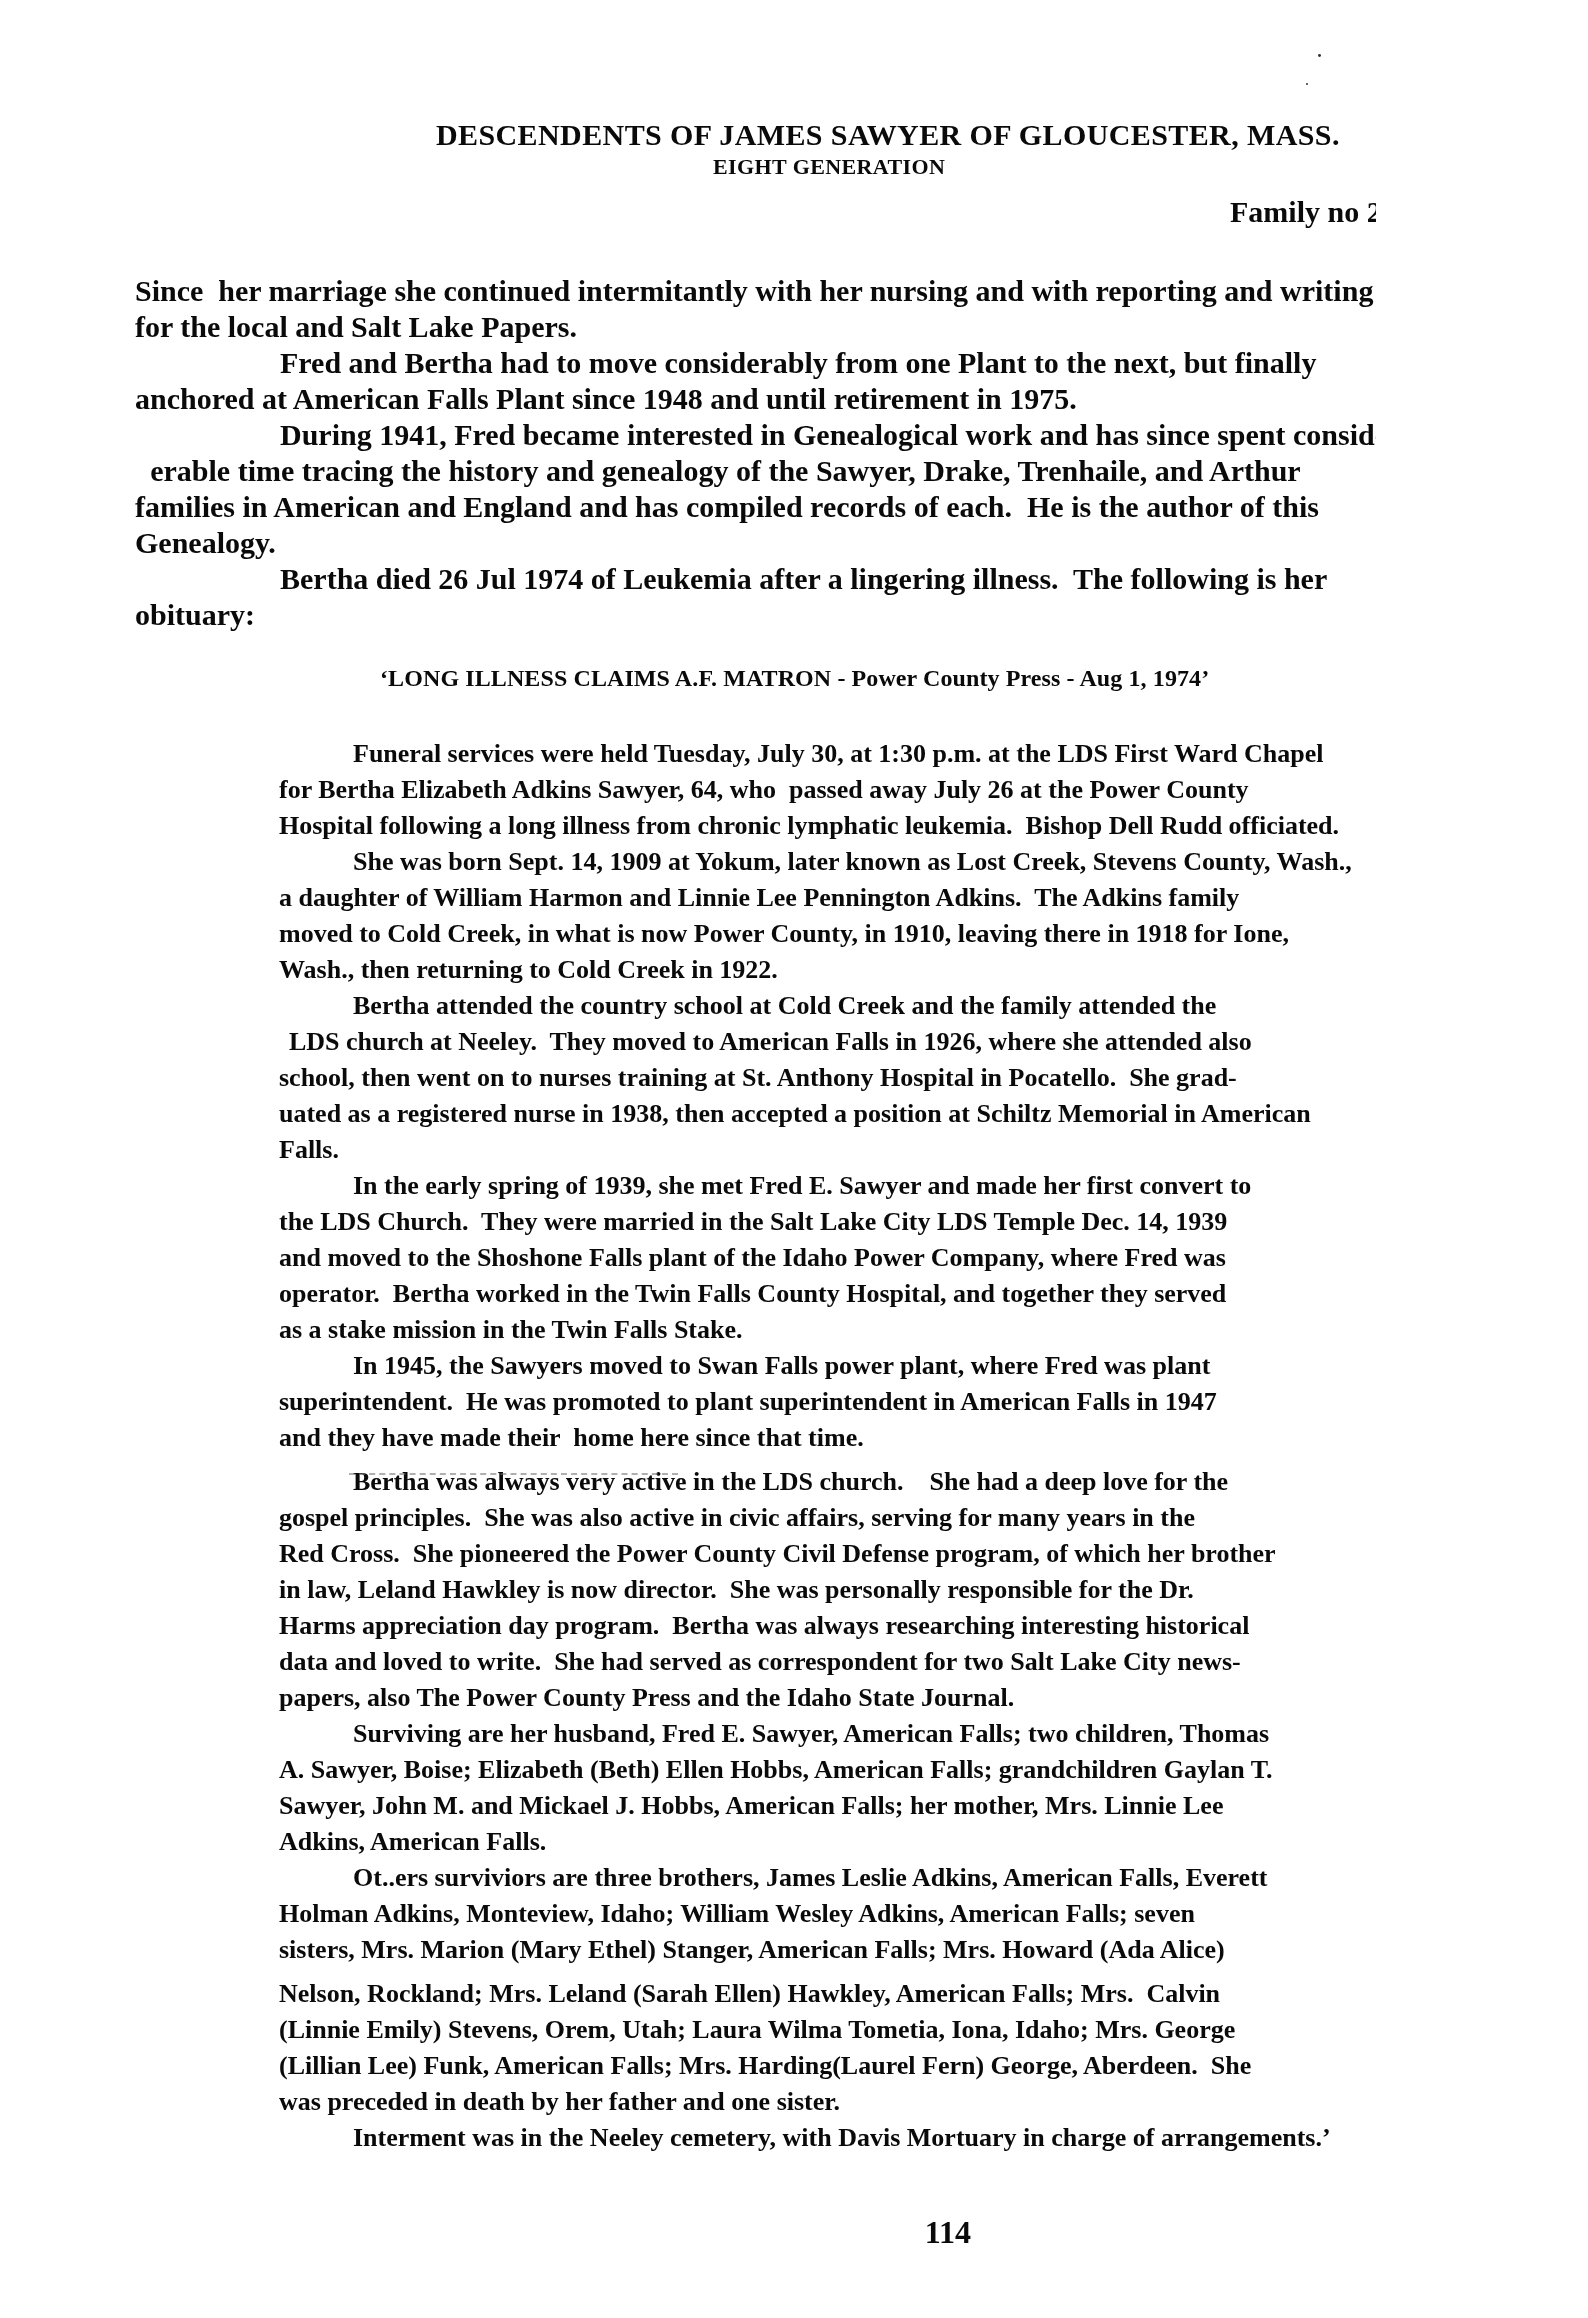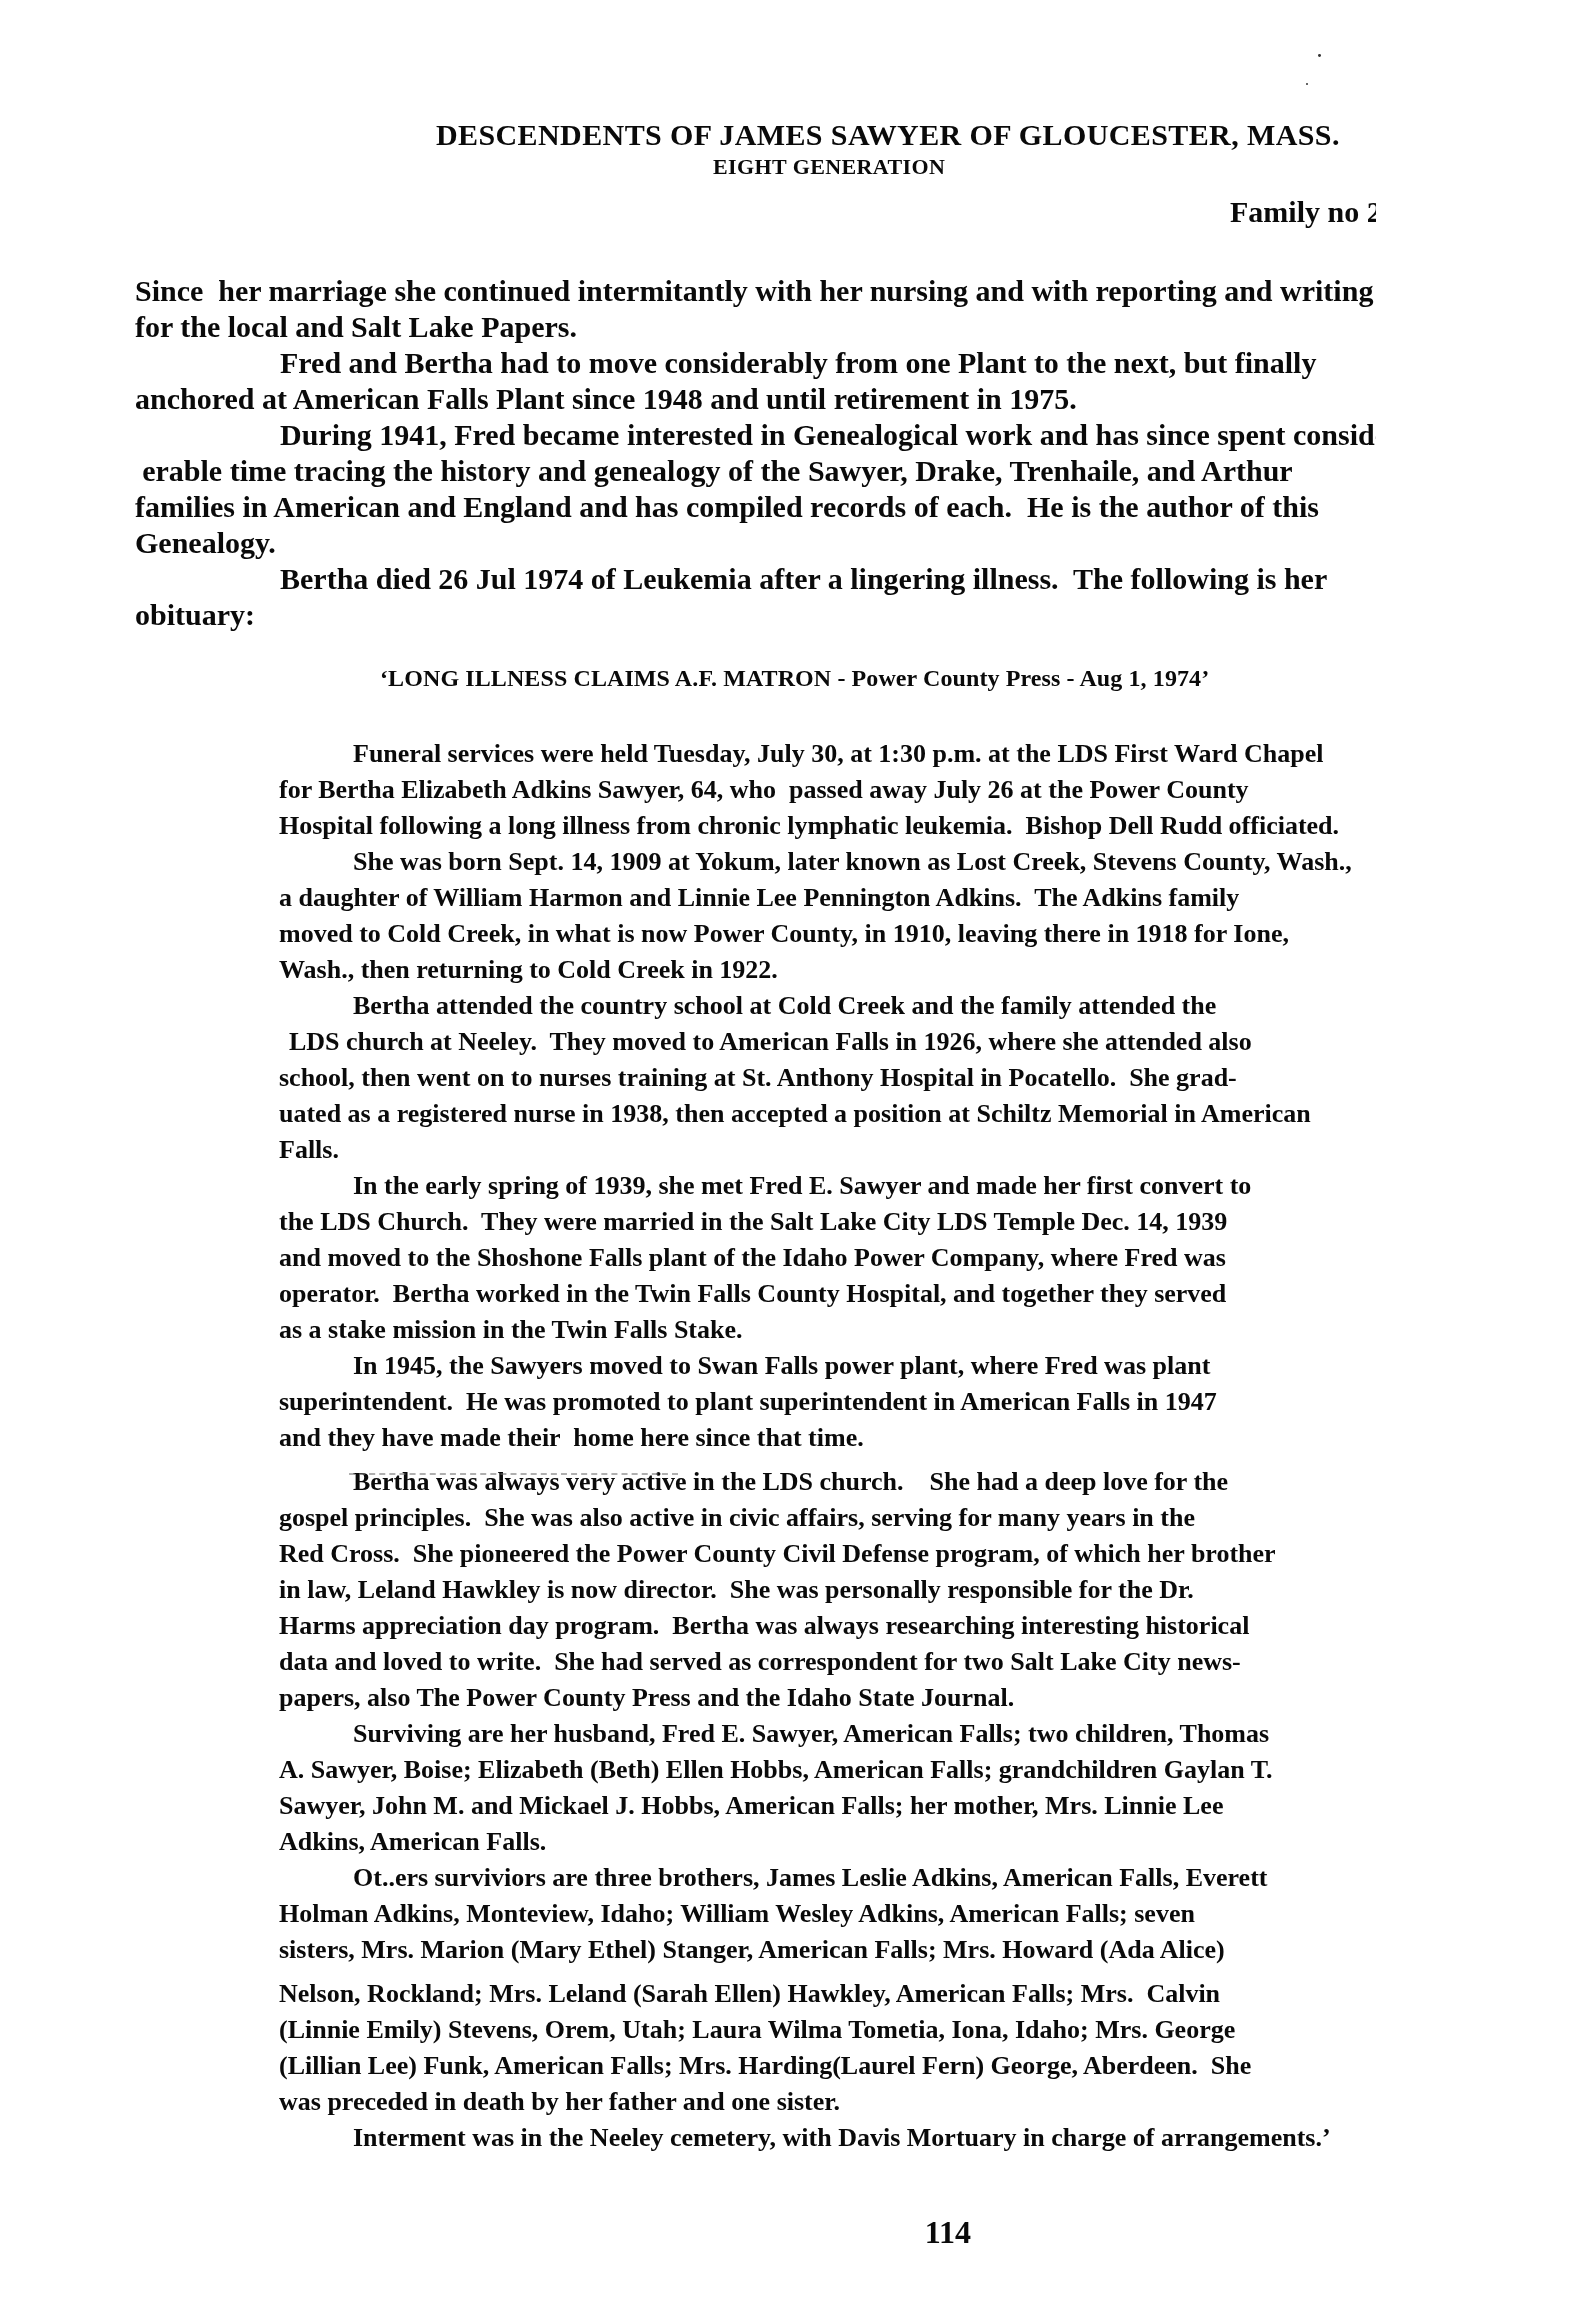--- a/index.html
+++ b/index.html
@@ -10,21 +10,21 @@
     color:var(--ink,#0a0a0a);
   }
   .page{position:relative;width:1376px;height:2319px;background:var(--paper,#fff);overflow:hidden;}
   .abs{position:absolute;}
   .line{white-space:pre;}
   .title-1{left:436px;top:118px;font-size:30px;font-weight:bold;letter-spacing:0.4px;white-space:pre;}
   .title-2{left:713px;top:154px;font-size:22px;font-weight:bold;letter-spacing:0.4px;white-space:pre;}
   .family-note{left:1230px;top:195px;font-size:30px;font-weight:bold;white-space:pre;text-align:right;}
   .intro{left:135px;top:273px;width:1367px;font-size:30px;line-height:36px;font-weight:bold;}
   .intro .ind-1{padding-left:145px;}
-  .intro .ind-2{padding-left:7.2px;}
+  .intro .ind-2{padding-left:7.2px;margin-left:8px;}
   .obit-heading{left:380px;top:665px;font-size:24px;font-weight:bold;white-space:pre;letter-spacing:0.1px;}
   .obit{left:279px;top:736px;width:1186px;font-size:26px;line-height:36px;font-weight:bold;}
   .obit .ind-1{padding-left:74px;}
   .obit .ind-2{padding-left:10px;}
   .gap{margin-top:8px;}
   .page-number{left:826px;top:2214px;width:145px;text-align:right;font-size:32px;font-weight:bold;}
   
   .corner-mark{left:1558px;top:0;width:30px;height:8.7px;background:#000;
     clip-path:polygon(0 0,100% 0,100% 100%,28% 100%,0 30%);}
   .dashed-mark{left:349px;top:1473px;width:329px;height:0;

